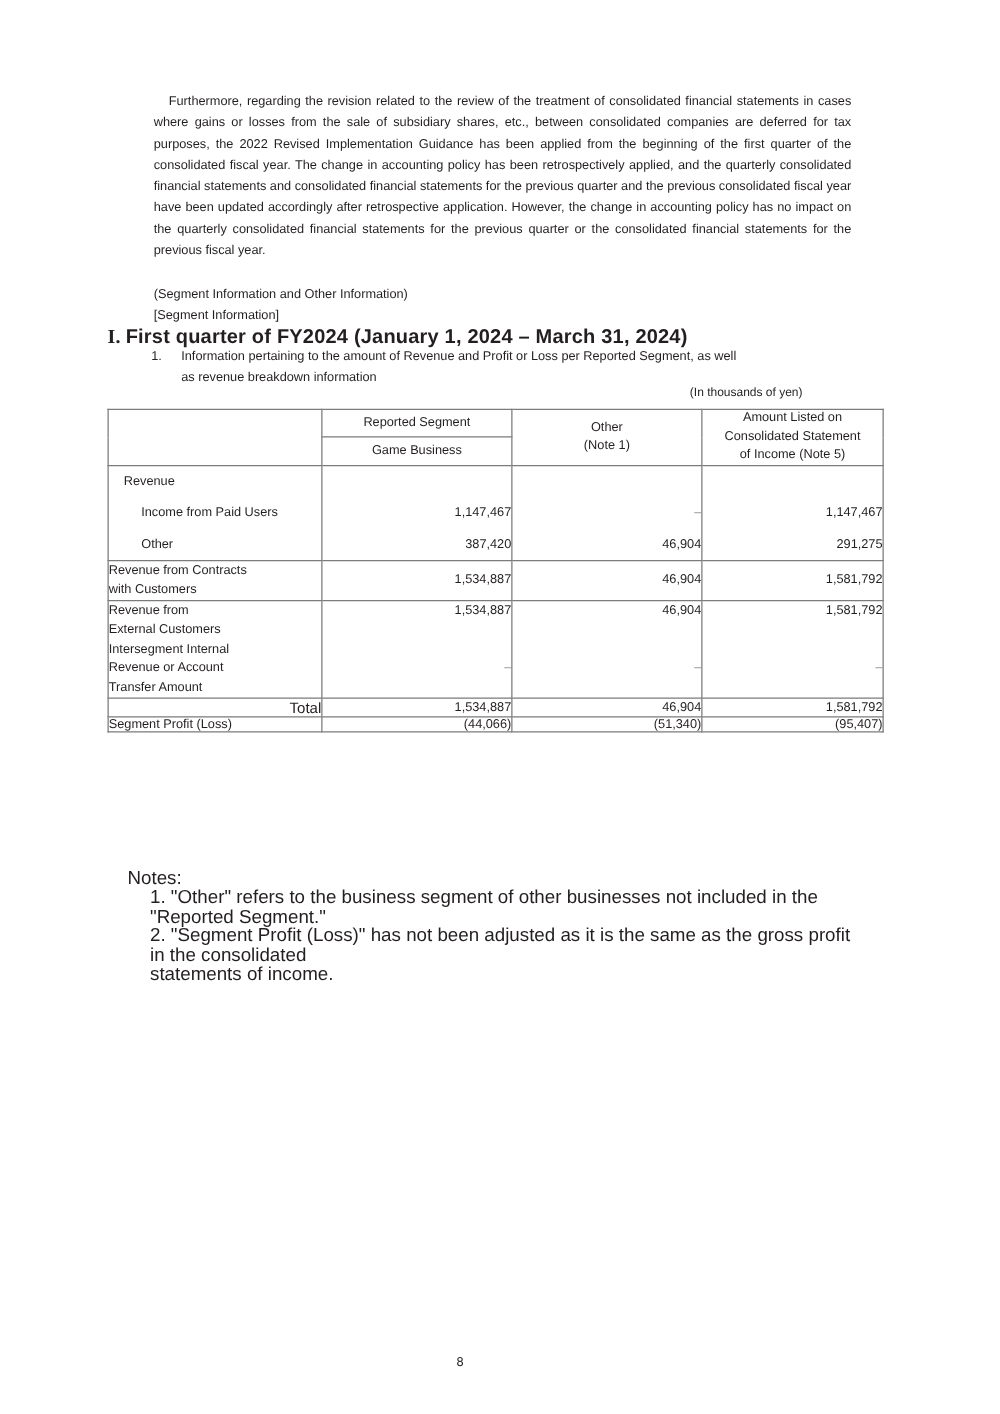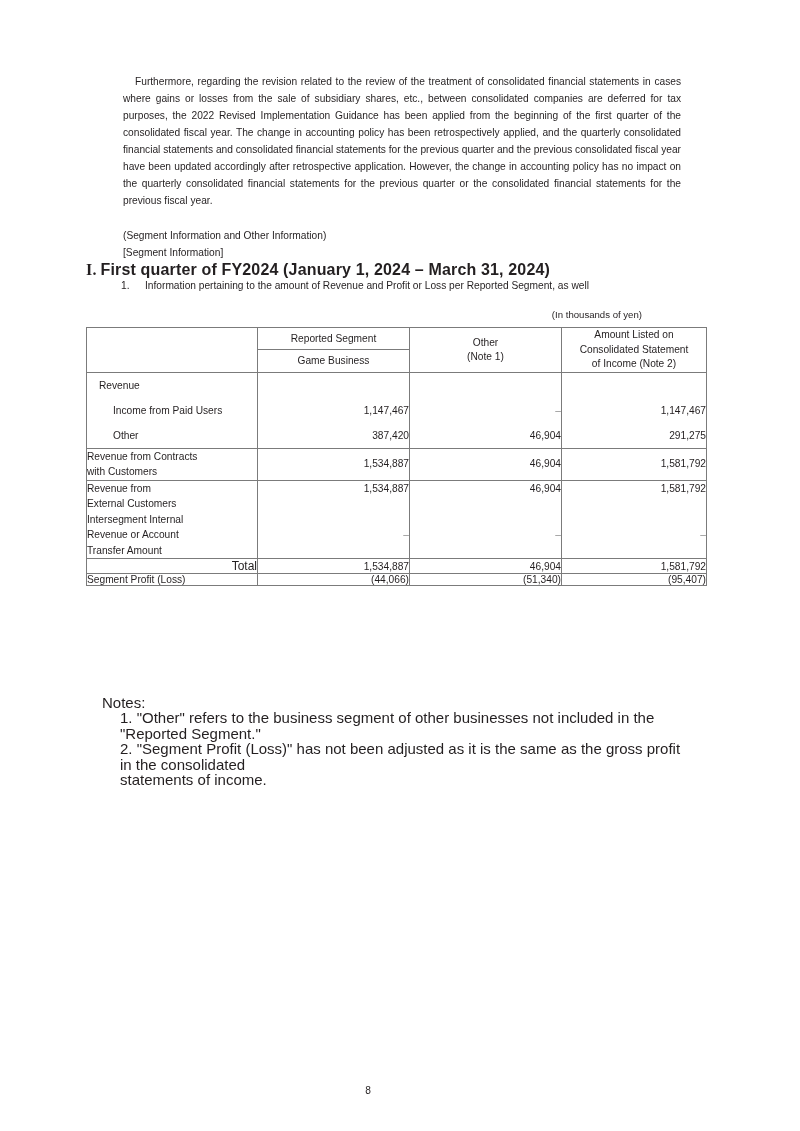--- a/index.html
+++ b/index.html
@@ -256,20 +256,21 @@
     <div class="sect-line">(Segment Information and Other Information)</div>
     <div class="sect-line">[Segment Information]</div>
   </div>
 
   <div class="roman-head">
     <span class="rnum">I.</span><span>First quarter of FY2024 (January 1, 2024 – March 31, 2024)</span>
   </div>
 
   <div class="item-1">
     <span class="l1"><span class="num">1.</span><span>Information pertaining to the amount of Revenue and Profit or Loss per Reported Segment, as well</span></span>
+    <span class="cont">as revenue breakdown information</span>
   </div>
 
   <div class="unit-note">(In thousands of yen)</div>
 
   <table class="seg-table">
     <colgroup>
       <col class="c-label">
         <col class="c-game">
         <col class="c-other">
         <col class="c-amt">
@@ -278,21 +279,21 @@
       <tr>
         <td class="hd" rowspan="2"></td>
         <td class="hd">Reported Segment</td>
         <td class="hd" rowspan="2">
           <span>Other</span><br>
           <span>(Note 1)</span>
         </td>
         <td class="hd-tall" rowspan="2">
           <span>Amount Listed on</span><br>
           <span>Consolidated Statement</span><br>
-          <span>of Income (Note 2)</span>
+          <span>of Income (Note 5)</span>
         </td>
       </tr>
       <tr>
         <td class="hd-sub">Game Business</td>
       </tr>
 
       <tr>
         <td class="cell-group">
           <div class="lbl-l0">Revenue</div>
           <div class="lbl-l1">Income from Paid Users</div>

